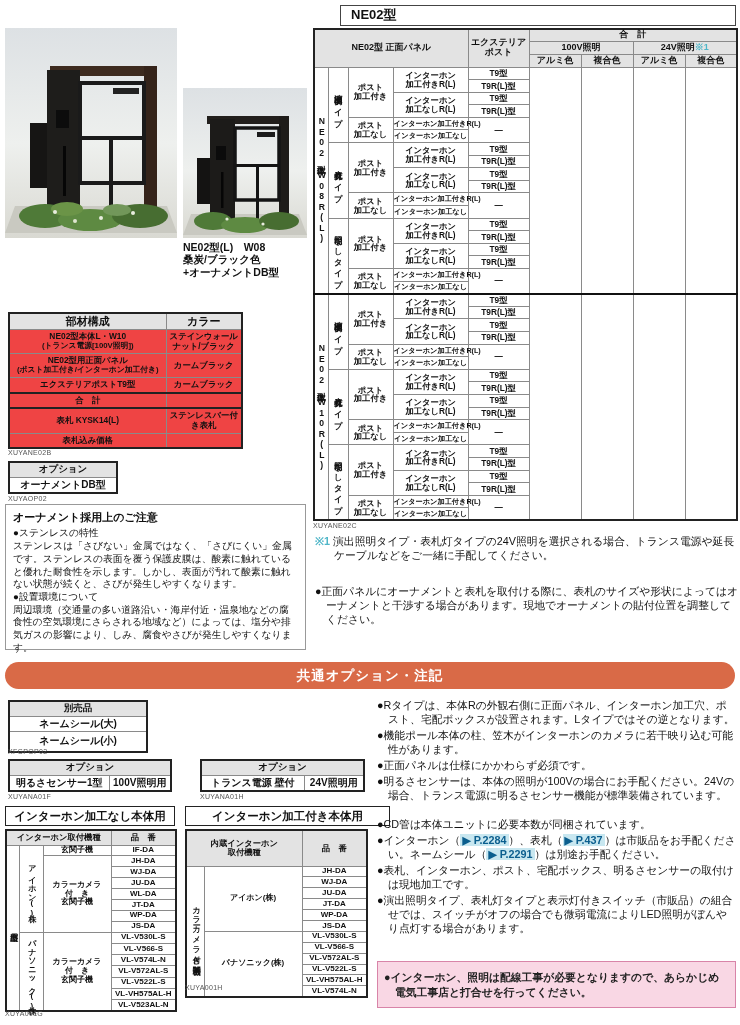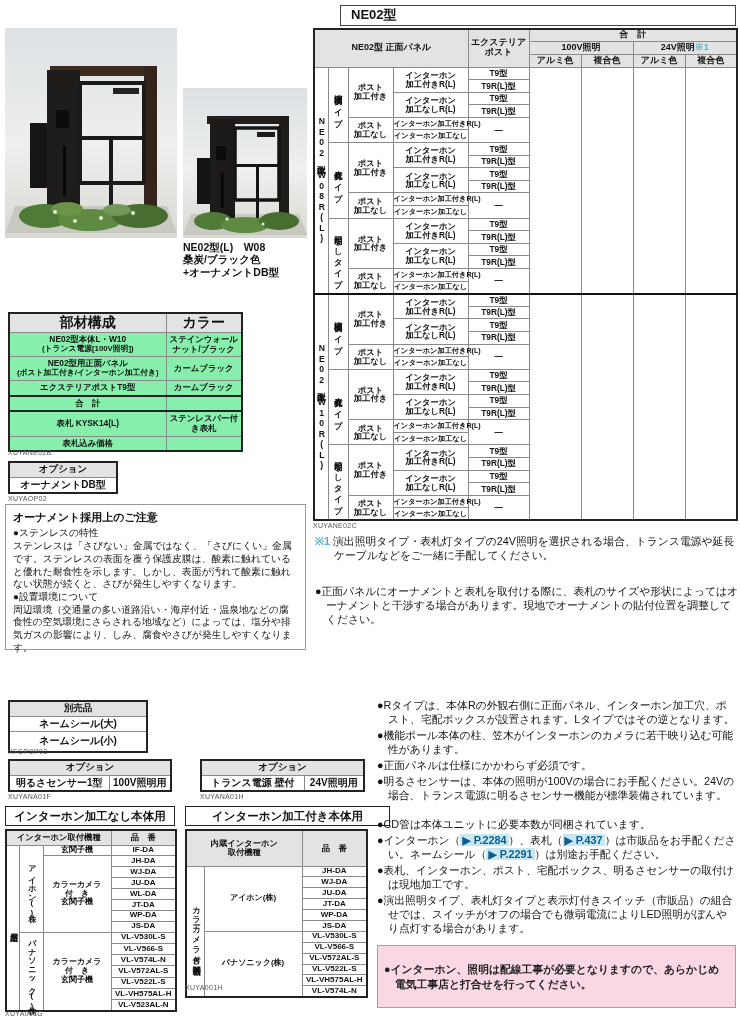--- a/index.html
+++ b/index.html
@@ -30,22 +30,22 @@
   .vert{writing-mode:vertical-rl;text-orientation:upright;letter-spacing:1px;}
   #matrix .vlabel{font-size:8.6px;letter-spacing:.5px;}
   #matrix .vtype{font-size:8.3px;}
   #matrix .cips{font-size:7.2px;white-space:nowrap;}
   #matrix .tsep{border-top:1.5px solid #222;}
   #matrix .hsep{border-top:2.5px solid #111;}
   #matrix .vsep{border-left:1.5px solid #222;}
   .teal{color:#4fb6c8;}
   
   #parts{left:8px;top:312px;width:233px;}
-  #parts td{font-size:8.4px;font-weight:bold;background:#86efac;line-height:1.15;padding:2px 1px;}
-  #parts th{font-size:14px;height:15px;}
+  #parts td{font-size:8.4px;font-weight:bold;background:#ef4444;line-height:1.15;padding:2px 1px;}
+  #parts th{font-size:11px;height:15px;}
   #parts .sub{font-size:7.8px;display:block;}
   #parts .thick td{border-top:2px solid #222;}
   
   .opt th{font-size:9.5px;height:15px;}
   .opt td{font-size:10px;font-weight:bold;height:16px;background:#fff;}
   
   #notice{left:5px;top:504px;width:301px;height:146px;border:1px solid #999;padding:5px 7px;}
   #notice .nt{font-size:11px;font-weight:bold;margin:0 0 3px 0;}
   #notice p{font-size:9.8px;line-height:1.3;margin:0;color:#111;}
   
@@ -68,21 +68,21 @@
   #ipwithbox{left:185px;top:806px;width:205px;}
   #ipnone{left:5px;top:829px;width:170px;}
   #ipwith{left:185px;top:829px;width:181px;}
   .iptbl th{font-size:8.3px;line-height:1.1;}
   .iptbl td{font-size:8px;font-weight:bold;background:#fff;line-height:1.1;}
   .iptbl tbody tr{height:10.9px;}
   .iptbl .tsep{border-top:1.5px solid #222;}
   .iptbl .vert{letter-spacing:.5px;}
   
   #commonnotes{left:377px;top:698px;width:359px;}
-  #warnbox{border:1.5px solid #d884a8;background:#f9d7e4;padding:16px 6px;margin-top:10px;}
+  #warnbox{border:1.5px solid #d884a8;background:#f9d7e4;padding:8px 6px;margin-top:26px;}
   #warnbox p{margin:0;font-size:10.8px;font-weight:bold;line-height:1.3;color:#222;
     text-indent:-11px;padding-left:11px;}
 </style>
 </head>
 <body>
 
 <div id="page">
 
   <div id="titlebar" class="abs">NE02型</div>
 
@@ -413,20 +413,21 @@
 
   <div id="refnote" class="abs">
     <span class="teal" style="font-weight:bold;">※1</span>
     <span>演出照明タイプ・表札灯タイプの24V照明を選択される場合、トランス電源や延長ケーブルなどをご一緒に手配してください。</span>
   </div>
 
   <div id="panelnotes" class="abs">
       <p class="note">●正面パネルにオーナメントと表札を取付ける際に、表札のサイズや形状によってはオーナメントと干渉する場合があります。現地でオーナメントの貼付位置を調整してください。</p>
     </div>
 
+  <div id="orangebar" class="abs">共通オプション・注記</div>
 
   <table id="besales" class="abs tbl opt">
     <thead>
         <tr>
           <th>別売品</th>
         </tr>
       </thead>
     <tbody>
       <tr>
           <td style="height:15px;">ネームシール(大)</td>

